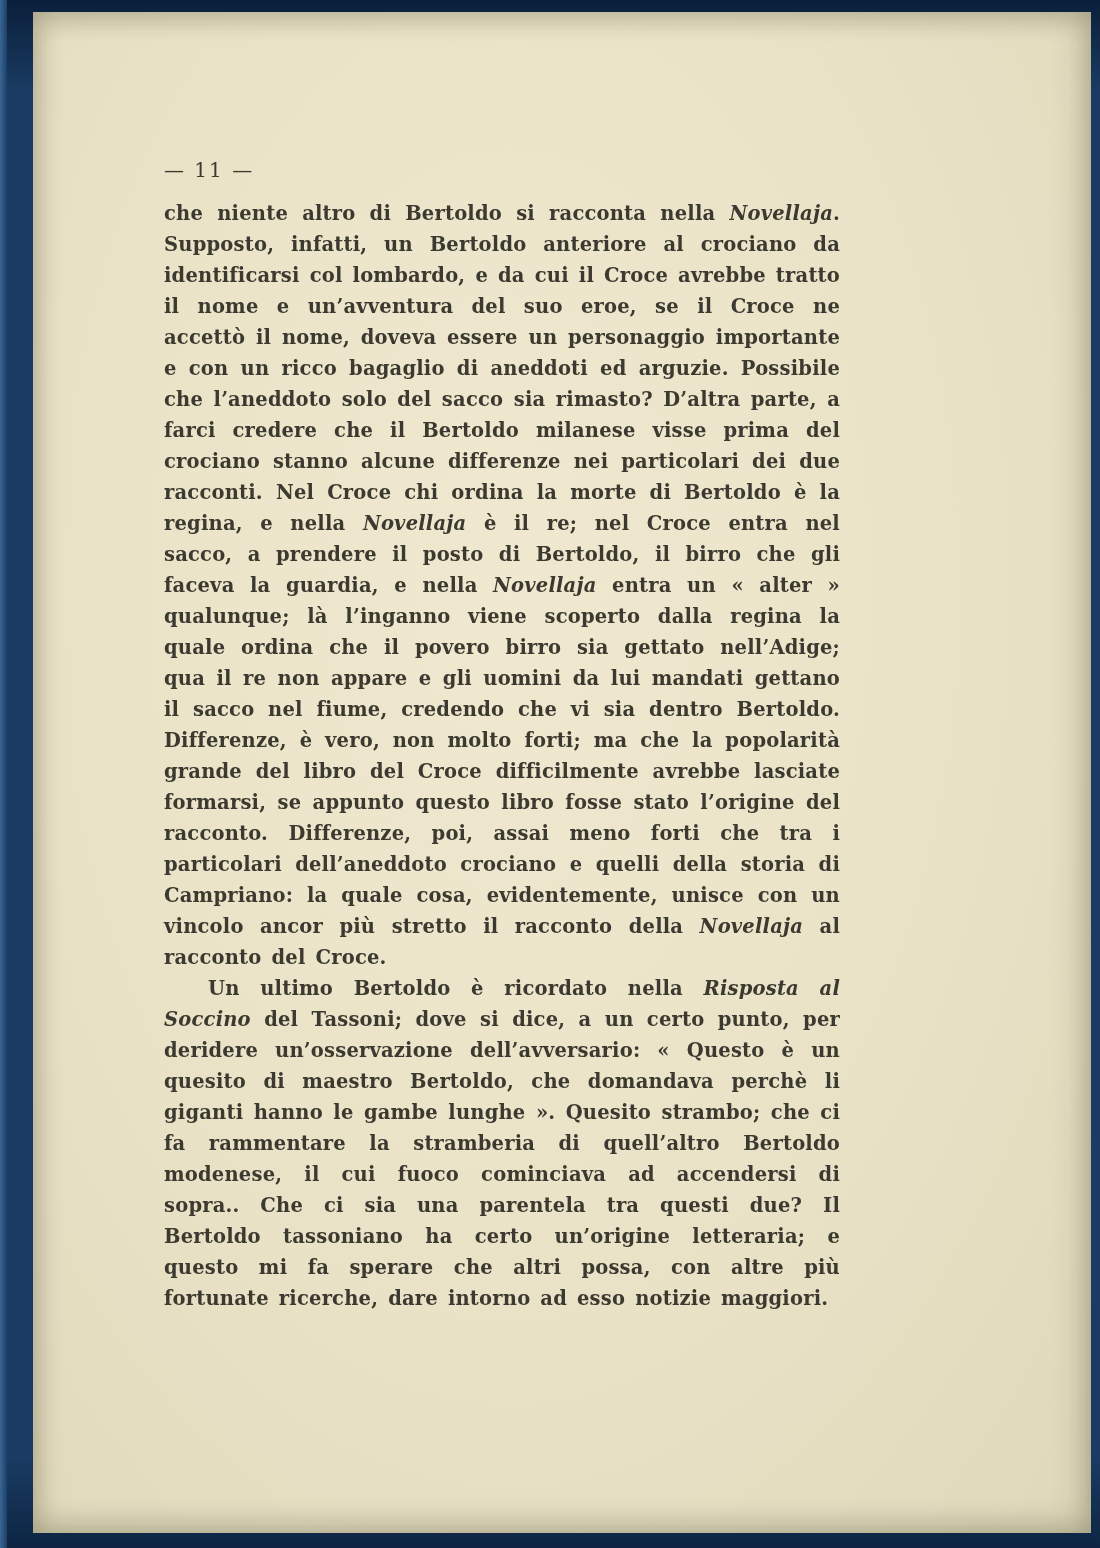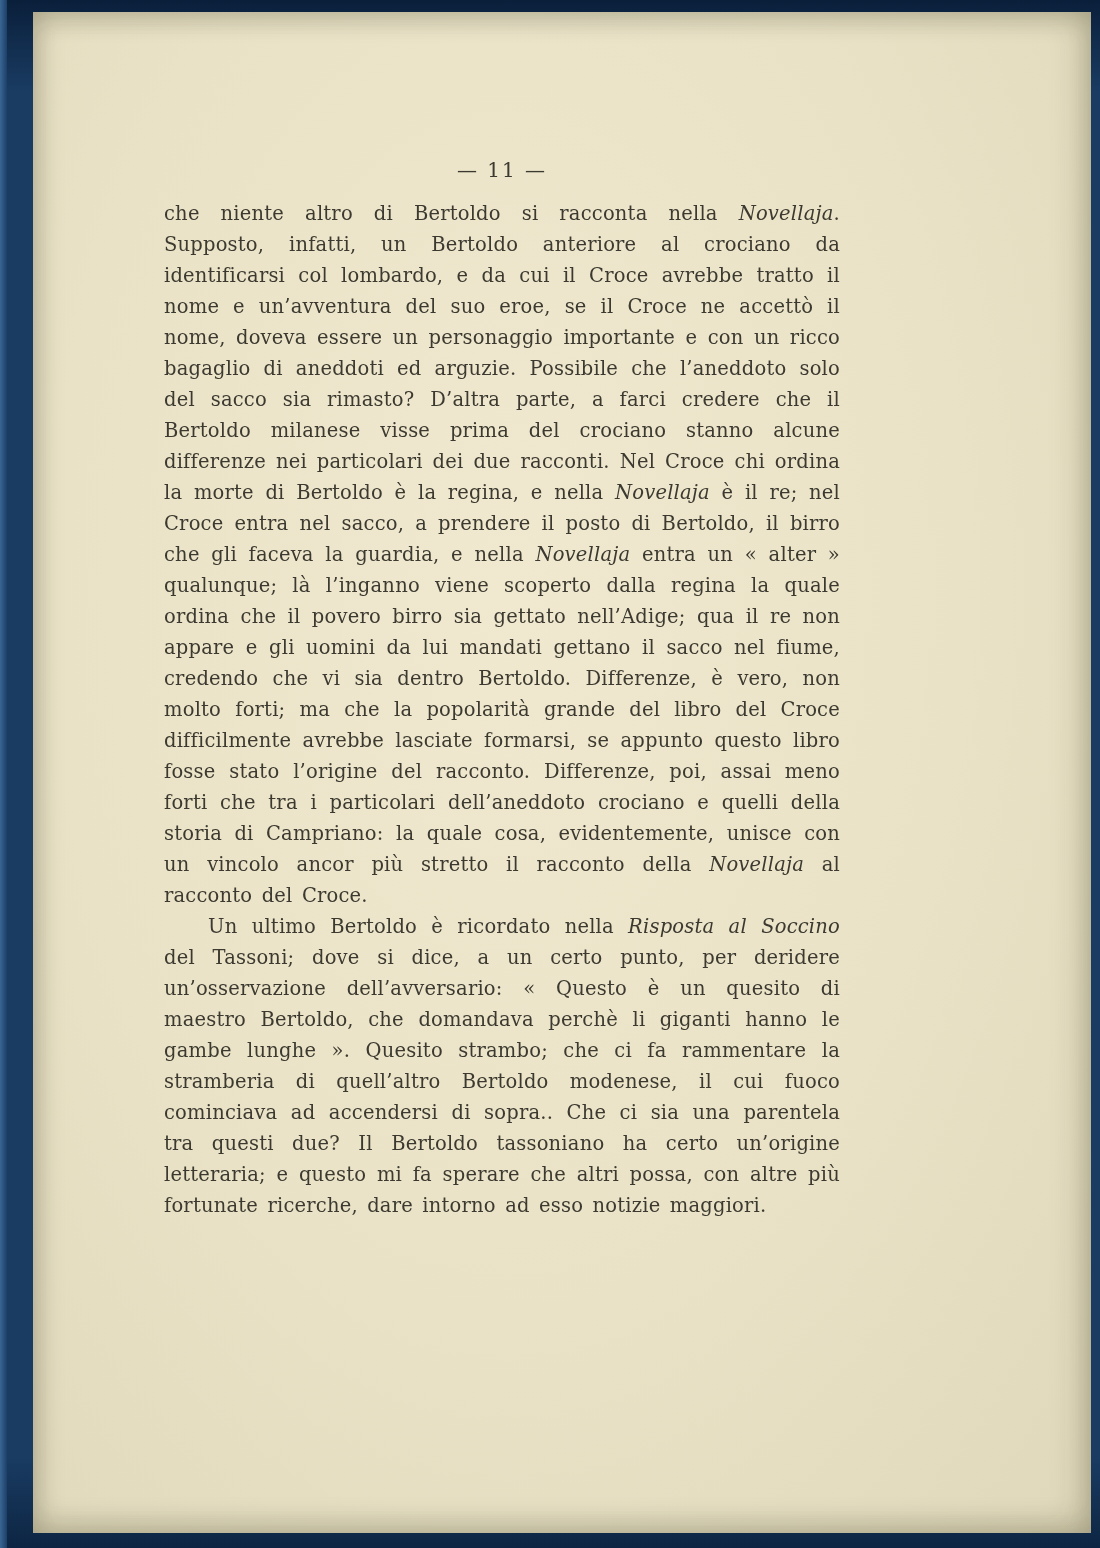--- a/index.html
+++ b/index.html
@@ -45,33 +45,33 @@
 
   .content {
     position: absolute;
     left: 131px;
     top: 146px;
     width: 676px;
     color: var(--ink-color, #3c3a30);
   }
 
   .page-number {
-    text-align: center;
     font-size: 20px;
     letter-spacing: 2px;
     margin: 0 0 16px 0;
     color: var(--ink-color, #3c3a30);
   }
 
   .text-block {
     font-size: 19.5px;
     line-height: 31px;
     text-align: justify;
     word-spacing: 3px;
     letter-spacing: 0.2px;
+    font-weight: bold;
   }
 
   .para {
     margin: 0;
     text-align: justify;
   }
 
   .para.indent {
     text-indent: 44px;
   }

